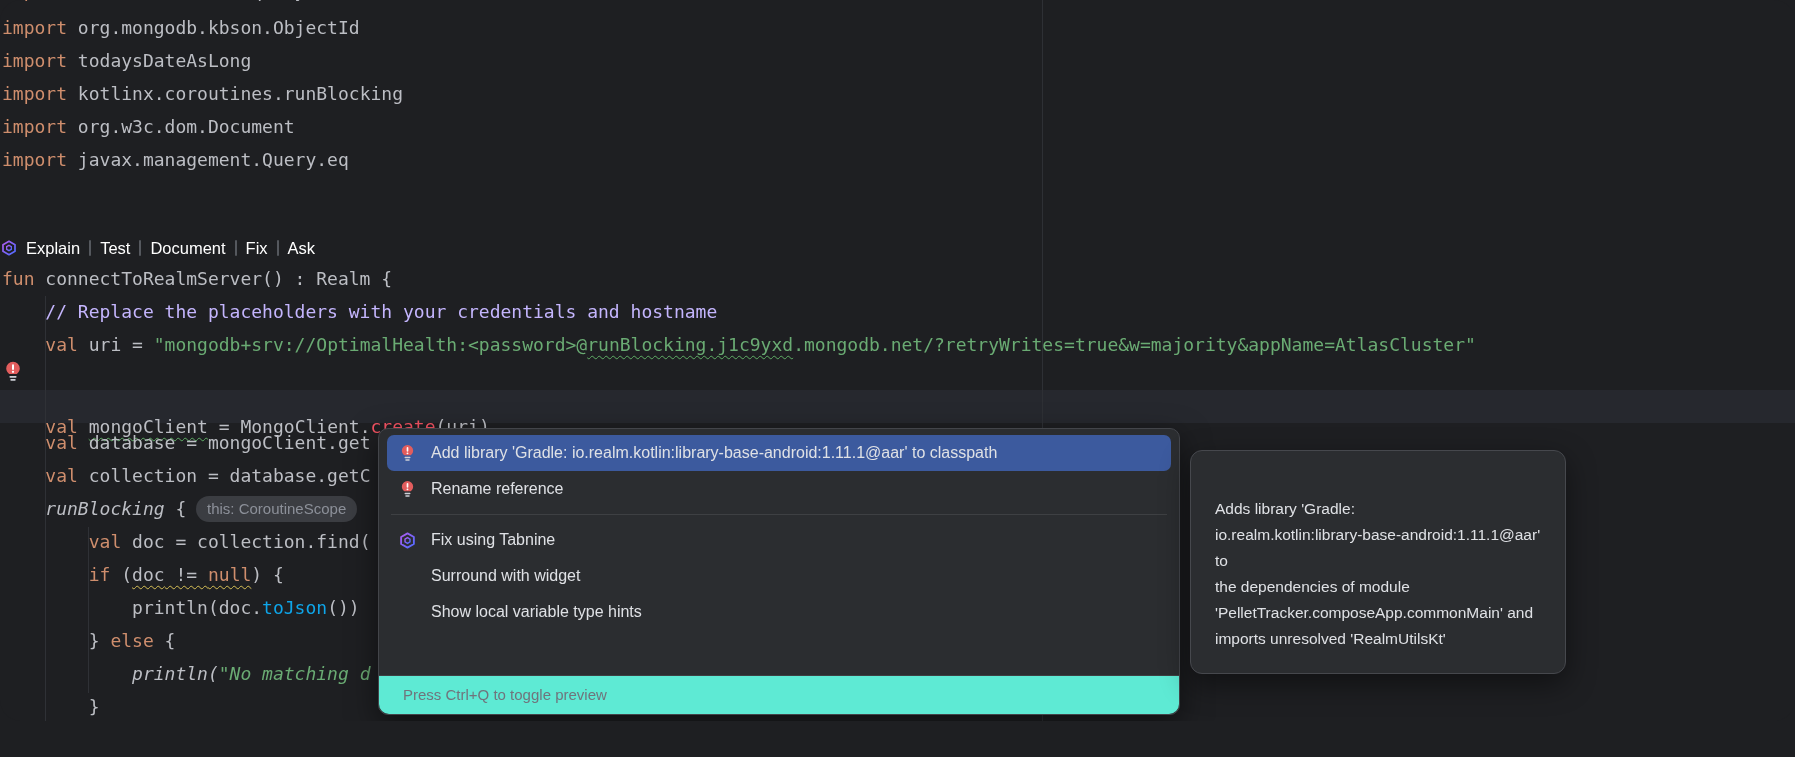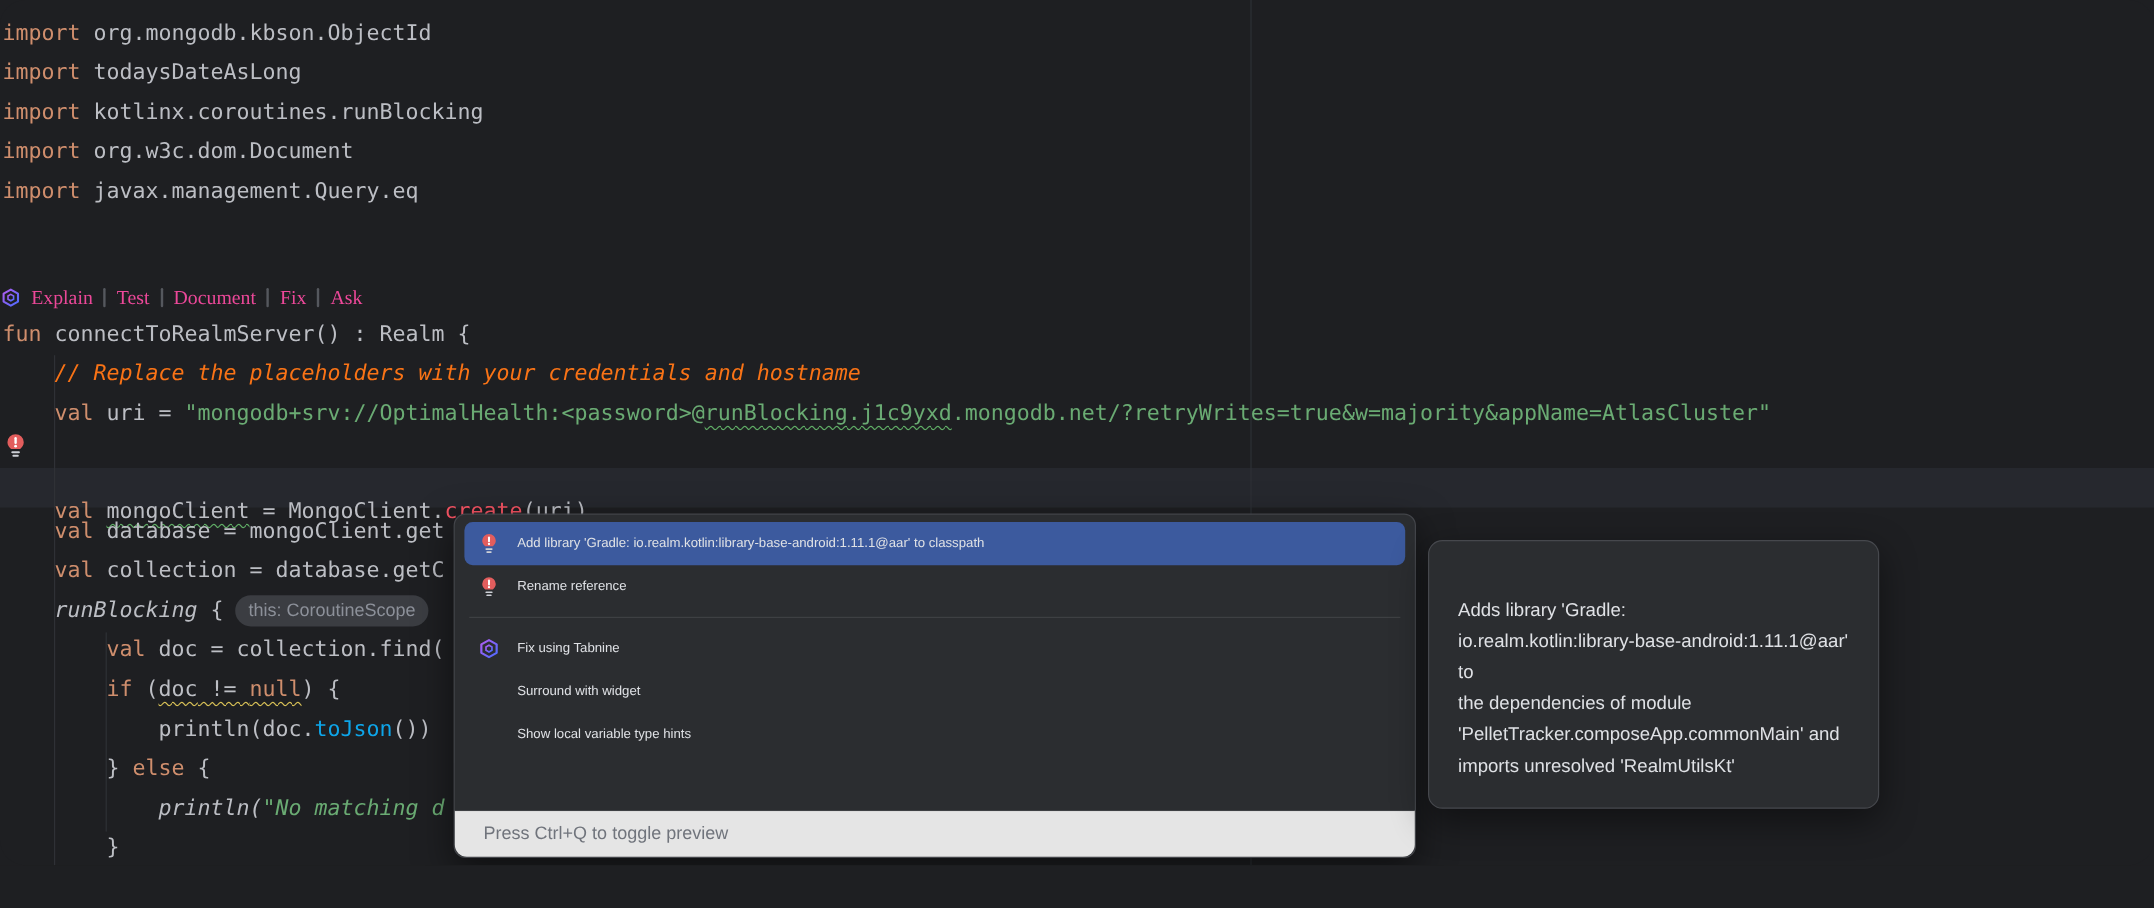--- a/index.html
+++ b/index.html
@@ -4,60 +4,60 @@
 <style>
   html,body{margin:0;padding:0;background:#1E1F22;overflow:hidden;}
   .stage{position:relative;width:1795px;height:721px;background:#1E1F22;overflow:hidden;border-radius:21px;}
 
   
   .cl{position:absolute;left:2px;height:33px;line-height:33px;
       font-family:"DejaVu Sans Mono",monospace;font-size:18px;
       white-space:pre;color:#BCBEC4;z-index:2;}
   .kw{color:#CF8E6D;}
   .str{color:#6AAB73;}
-  .cmt{color:#f97316;font-style:italic;}
+  .cmt{color:#c4b5fd;}
   .err{color:#F75464;}
   .fnp{color:#0ea5e9;}
   .it{font-style:italic;}
   .sq-green{text-decoration:underline wavy #5FAD65 1px;text-underline-offset:4px;}
   .sq-yellow{text-decoration:underline wavy #D6BF55 1px;text-underline-offset:4px;}
 
   .caretline{position:absolute;left:0;top:390px;width:1795px;height:33px;background:#26282E;z-index:0;}
   .ruler{position:absolute;left:1042px;top:0;width:1px;height:727px;background:#2E3035;z-index:1;}
   .iguide{position:absolute;width:1px;background:#2F3136;z-index:1;}
   .g1{left:45px;top:296px;height:428px;}
   .g2{left:88px;top:527px;height:166px;}
 
   
   .gbulb{position:absolute;left:4px;top:361px;z-index:2;}
 
   
   .lens{position:absolute;left:1px;top:234px;height:28px;display:flex;align-items:center;gap:9px;
-        font-family:Liberation Serif, serif;font-size:16.5px;color:#ec4899;z-index:2;}
+        font-family:Liberation Sans, sans-serif;font-size:16.5px;color:#ffffff;z-index:2;}
   .lens .bar{width:2px;height:16px;background:#55585E;border-radius:1px;}
 
   
   .chip{position:absolute;left:196px;top:496px;height:26px;line-height:26px;padding:0 11px;
         background:#3B3D42;color:#8C9099;border-radius:13px;
         font-family:"Liberation Sans",sans-serif;font-size:15px;z-index:2;}
 
   
   .popup{position:absolute;left:378px;top:428px;width:802px;height:287px;box-sizing:border-box;
          background:#2B2D30;border:1px solid #43454A;border-radius:10px;
          box-shadow:0 10px 30px rgba(0,0,0,.5);z-index:20;
          display:flex;flex-direction:column;padding:6px 8px 0 8px;
          font-family:"Liberation Sans",sans-serif;}
   .pitem{height:36px;min-height:36px;display:flex;align-items:center;border-radius:7px;
-         padding:0 10px;font-size:11px;color:#DFE1E5;}
+         padding:0 10px;font-size:16px;color:#DFE1E5;}
   .pitem .picon{width:20px;margin-right:14px;display:flex;align-items:center;justify-content:center;}
   .pitem.noicon{padding-left:44px;}
   .pitem.selected{background:#3C5A9E;}
   .psep{height:1px;min-height:1px;background:#3E4043;margin:7px 4px;}
   .pfooter{margin:auto -8px 0 -8px;height:38px;line-height:38px;border-top:1px solid #3E4043;
-           color:#70747C;font-size:15px;padding-left:24px;background:#e5e5e5;
+           color:#70747C;font-size:15px;padding-left:24px;background:#5eead4;
            border-radius:0 0 10px 10px;}
 
   
   .tooltip{position:absolute;left:1190px;top:450px;width:376px;box-sizing:border-box;
            padding:19px 24px 21px 24px;background:#2B2D30;border:1px solid #46484D;border-radius:12px;
            box-shadow:0 10px 30px rgba(0,0,0,.45);z-index:20;
            font-family:"Liberation Sans",sans-serif;font-size:15.5px;line-height:26px;
            color:#DFE1E5;white-space:pre-line;}
 
   

